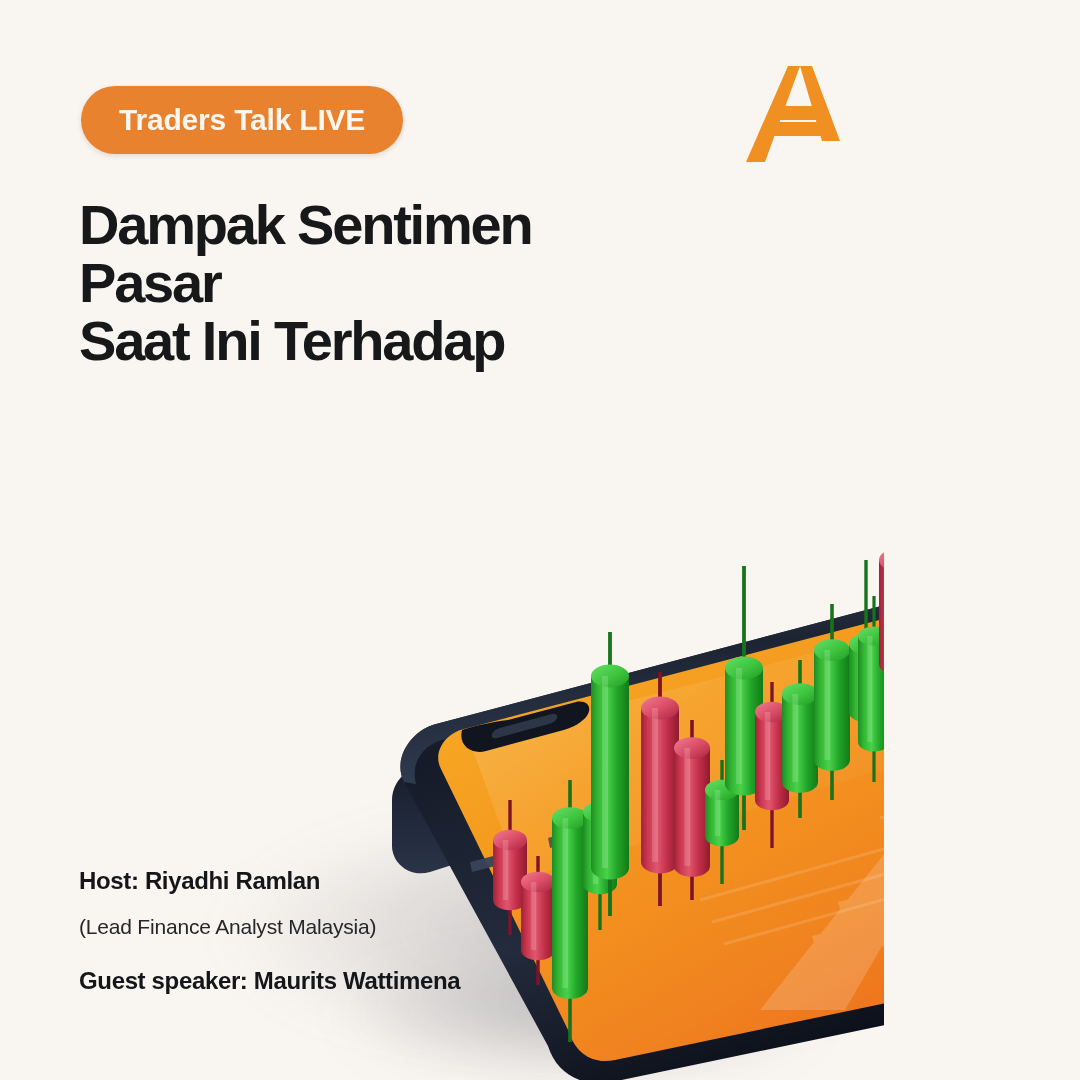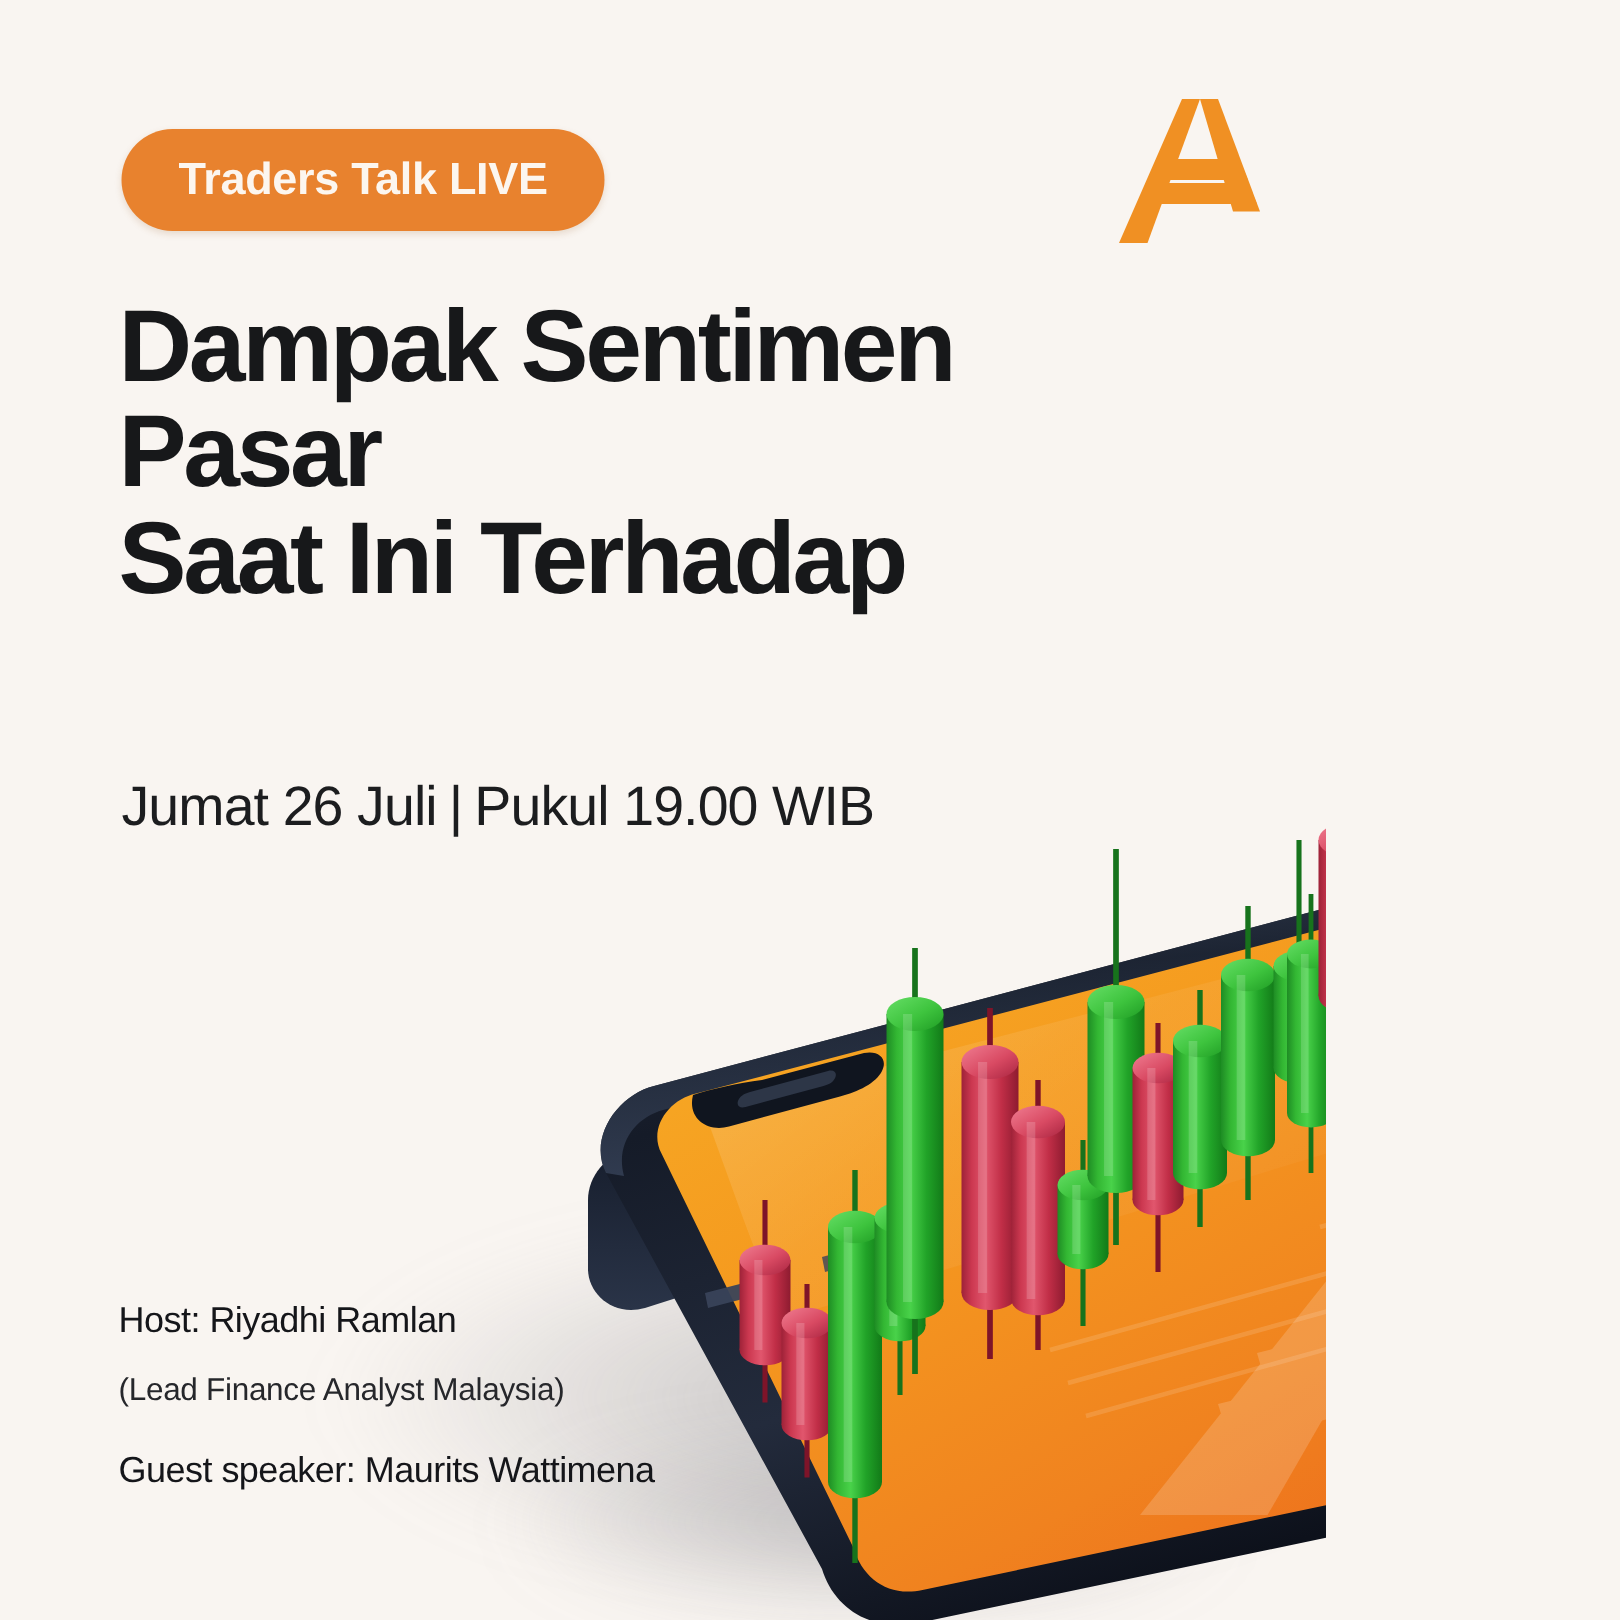--- a/index.html
+++ b/index.html
@@ -33,38 +33,38 @@
     box-shadow:0 2px 5px rgba(150,90,35,0.18);
   }
   .badge-label{
     color:#FCF6EF;font-size:30px;font-weight:bold;letter-spacing:-0.2px;
     white-space:nowrap;line-height:1;
   }
 
   
   .headline{
     position:absolute;left:79px;top:196px;width:760px;
-    color:#17181A;font-size:68px;font-weight:bold;
+    color:#17181A;font-size:56px;font-weight:bold;
     line-height:1.035;letter-spacing:-2.2px;
   }
   .headline .ln{display:block;white-space:nowrap;}
 
   
   .dateline{
     position:absolute;left:81px;top:516px;
     color:#1C1D1F;font-size:37px;font-weight:normal;letter-spacing:-0.6px;
     white-space:nowrap;line-height:1.2;
   }
   .dateline .sep{display:inline-block;padding:0 8px;font-weight:300;color:#1C1D1F;}
 
   
   .credits{position:absolute;left:79px;top:866px;width:520px;}
   .cred-block{margin-bottom:26px;}
   .cred-name{
-    color:#15161A;font-size:24px;font-weight:normal;letter-spacing:-0.35px;
+    color:#15161A;font-size:24px;font-weight:bold;letter-spacing:-0.35px;
     line-height:1.25;white-space:nowrap;
   }
   .cred-role{
     color:#26272B;font-size:21px;font-weight:normal;letter-spacing:-0.2px;
     line-height:1.3;margin-top:17px;white-space:nowrap;
   }
 
   
   .brand{position:absolute;right:38px;top:62px;width:106px;height:104px;}
 
@@ -338,23 +338,20 @@
   <div class="badge">
     <span class="badge-label">Traders Talk LIVE</span>
   </div>
 
   <div class="headline">
     <span class="ln">Dampak Sentimen</span>
     <span class="ln">Pasar</span>
     <span class="ln">Saat Ini Terhadap</span>
   </div>
 
-  <div class="dateline">
-    <span>Jumat 26 Juli</span><span class="sep">|</span><span>Pukul 19.00 WIB</span>
-  </div>
 
   <div class="credits">
     <div class="cred-block">
       <div class="cred-name">Host: Riyadhi Ramlan</div>
       <div class="cred-role">(Lead Finance Analyst Malaysia)</div>
     </div>
     <div class="cred-block">
       <div class="cred-name">Guest speaker: Maurits Wattimena</div>
     </div>
   </div>

